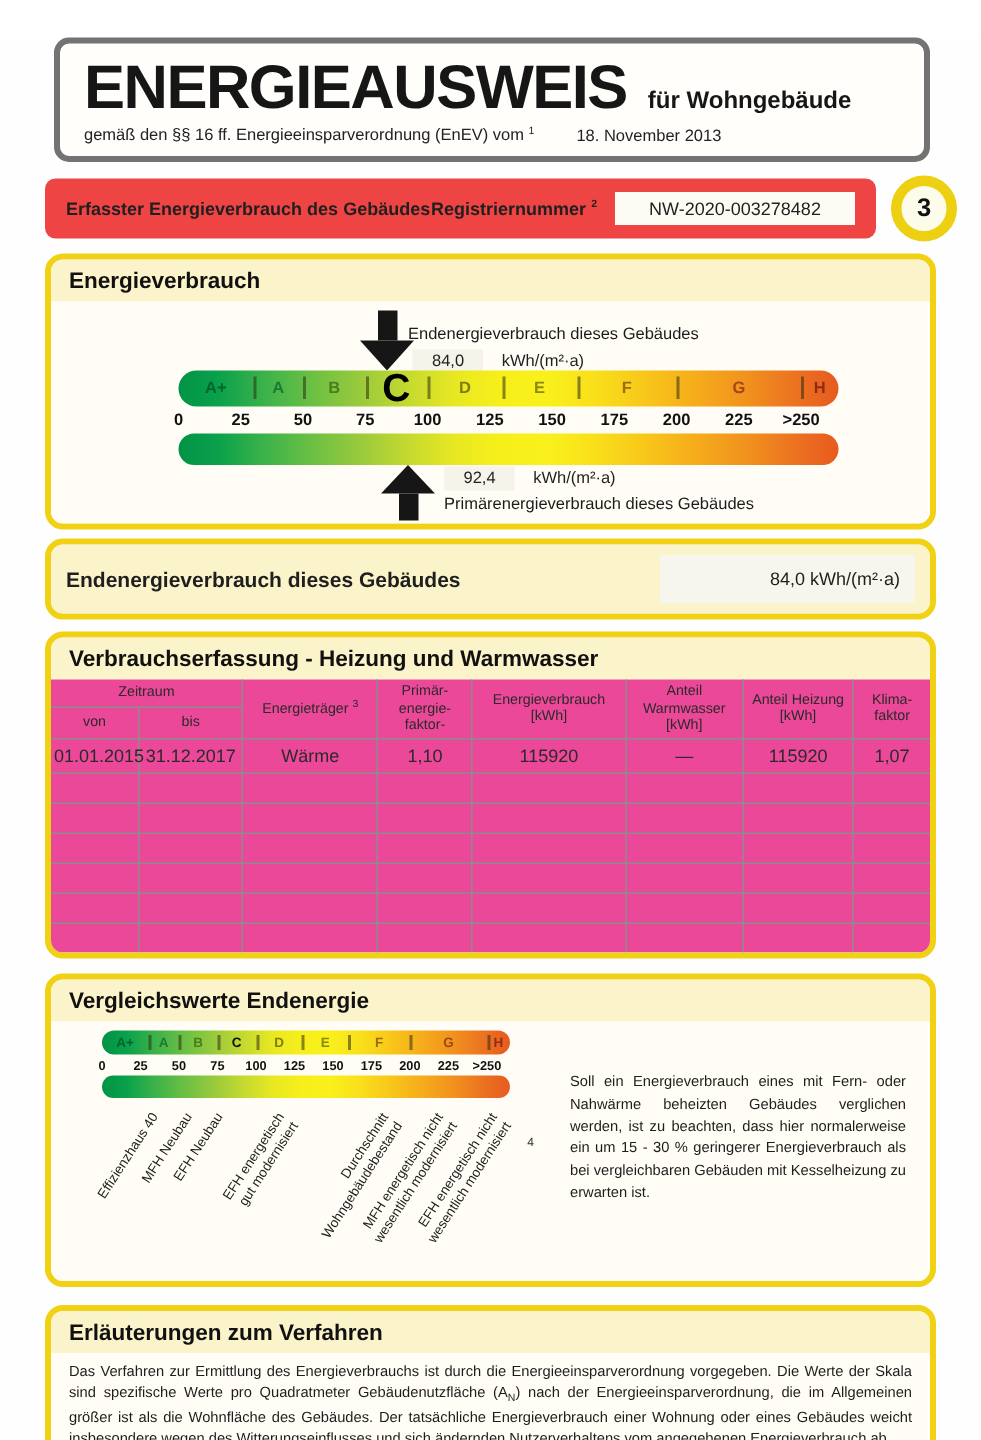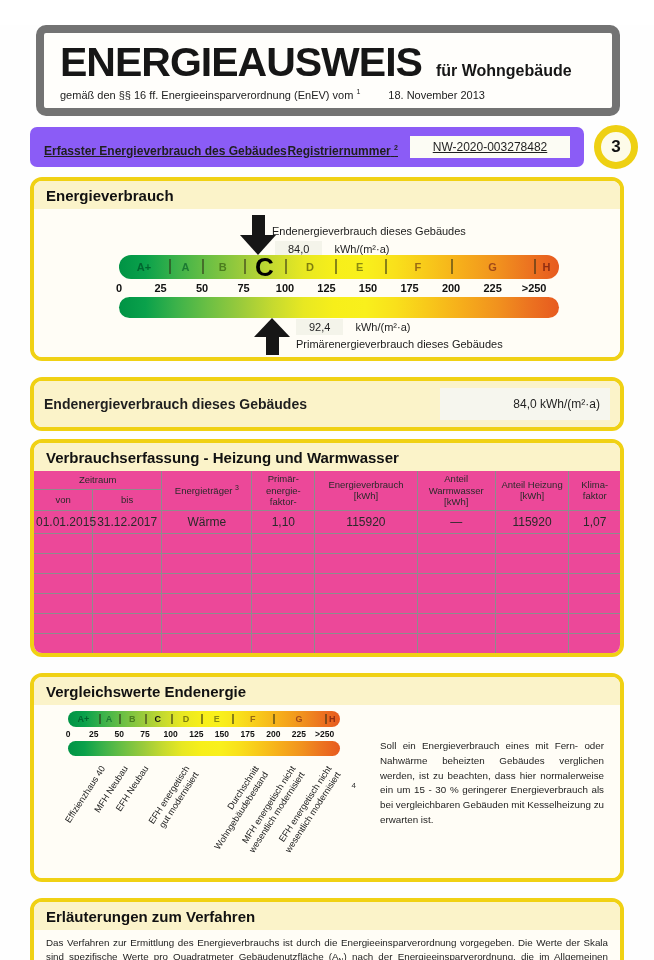--- a/index.html
+++ b/index.html
@@ -5,40 +5,40 @@
   html,body{margin:0;padding:0;}
   body{width:654px;height:960px;background:#ffffff;overflow:hidden;
        font-family:"Liberation Sans", sans-serif;color:#1f1f1f;}
   .page{position:relative;width:654px;height:960px;background:#fefefe;}
 
   
   .yframe{border:4px solid #f0d114;border-radius:12px;background:#fffef8;overflow:hidden;}
   .section-heading{background:#fbf3c9;padding:6px 12px 5px;font-size:15px;font-weight:bold;color:#111;}
 
   
-  .header-box{margin:25px 34px 0 36px;border:8px solid #737373;border-radius:10px;
+  .header-box{margin:25px 34px 0 36px;border:4px solid #737373;border-radius:10px;
               background:#fffefb;padding:9px 16px 7px;}
   .main-title{font-size:41px;font-weight:bold;letter-spacing:-1px;line-height:1;color:#161616;display:inline-block;}
   .title-right{font-size:16px;font-weight:bold;margin-left:14px;color:#161616;}
   .law-line{font-size:11px;margin-top:5px;color:#222;}
   .law-line .date{margin-left:28px;}
   sup{font-size:7px;}
 
   
   .reg-row{display:flex;align-items:center;margin:9px 16px 0 30px;}
-  .reg-bar{flex:1;background:#8b5cf6;border-radius:7px;padding:9px 14px;display:flex;align-items:flex-end;text-decoration:underline;}
+  .reg-bar{flex:1;background:#ef4444;border-radius:7px;padding:9px 14px;display:flex;align-items:center;}
   .reg-title{font-size:12px;font-weight:bold;flex:1;}
   .reg-label{font-size:12px;font-weight:bold;margin-right:12px;}
   .reg-number{background:#fcfcf4;padding:4px 10px;font-size:12px;width:140px;text-align:center;}
   .page-circle{width:30px;height:30px;border:7px solid #eed013;border-radius:50%;background:#fdfbe9;
                margin-left:10px;display:flex;align-items:center;justify-content:center;
                font-size:17px;font-weight:bold;color:#111;}
 
   
-  .panel{margin:8px 30px 16px 30px;}
+  .panel{margin:8px 30px 0 30px;}
   .ev-body{position:relative;height:148px;background:#fffdf6;}
 
   
   .grad{background:linear-gradient(90deg,#009345 0%,#0aa14b 6%,#3cb24a 13%,#6abf44 20%,
         #9ccb3b 28%,#c6da2f 35%,#e8e822 42%,#f7ef1a 49%,#f9f01c 56%,#f9e01b 63%,
         #f8c91a 70%,#f6ad1b 78%,#f1921e 86%,#ec7420 93%,#e75a1f 100%);}
   .letters{position:absolute;border-radius:12px;}
   .letters .cls{position:absolute;top:50%;transform:translate(-50%,-50%);font-weight:bold;}
   .letters .cls.big{font-size:26px;color:#000 !important;}
   .letters .tick{position:absolute;top:18%;height:64%;width:2px;background:rgba(45,45,20,.55);}

